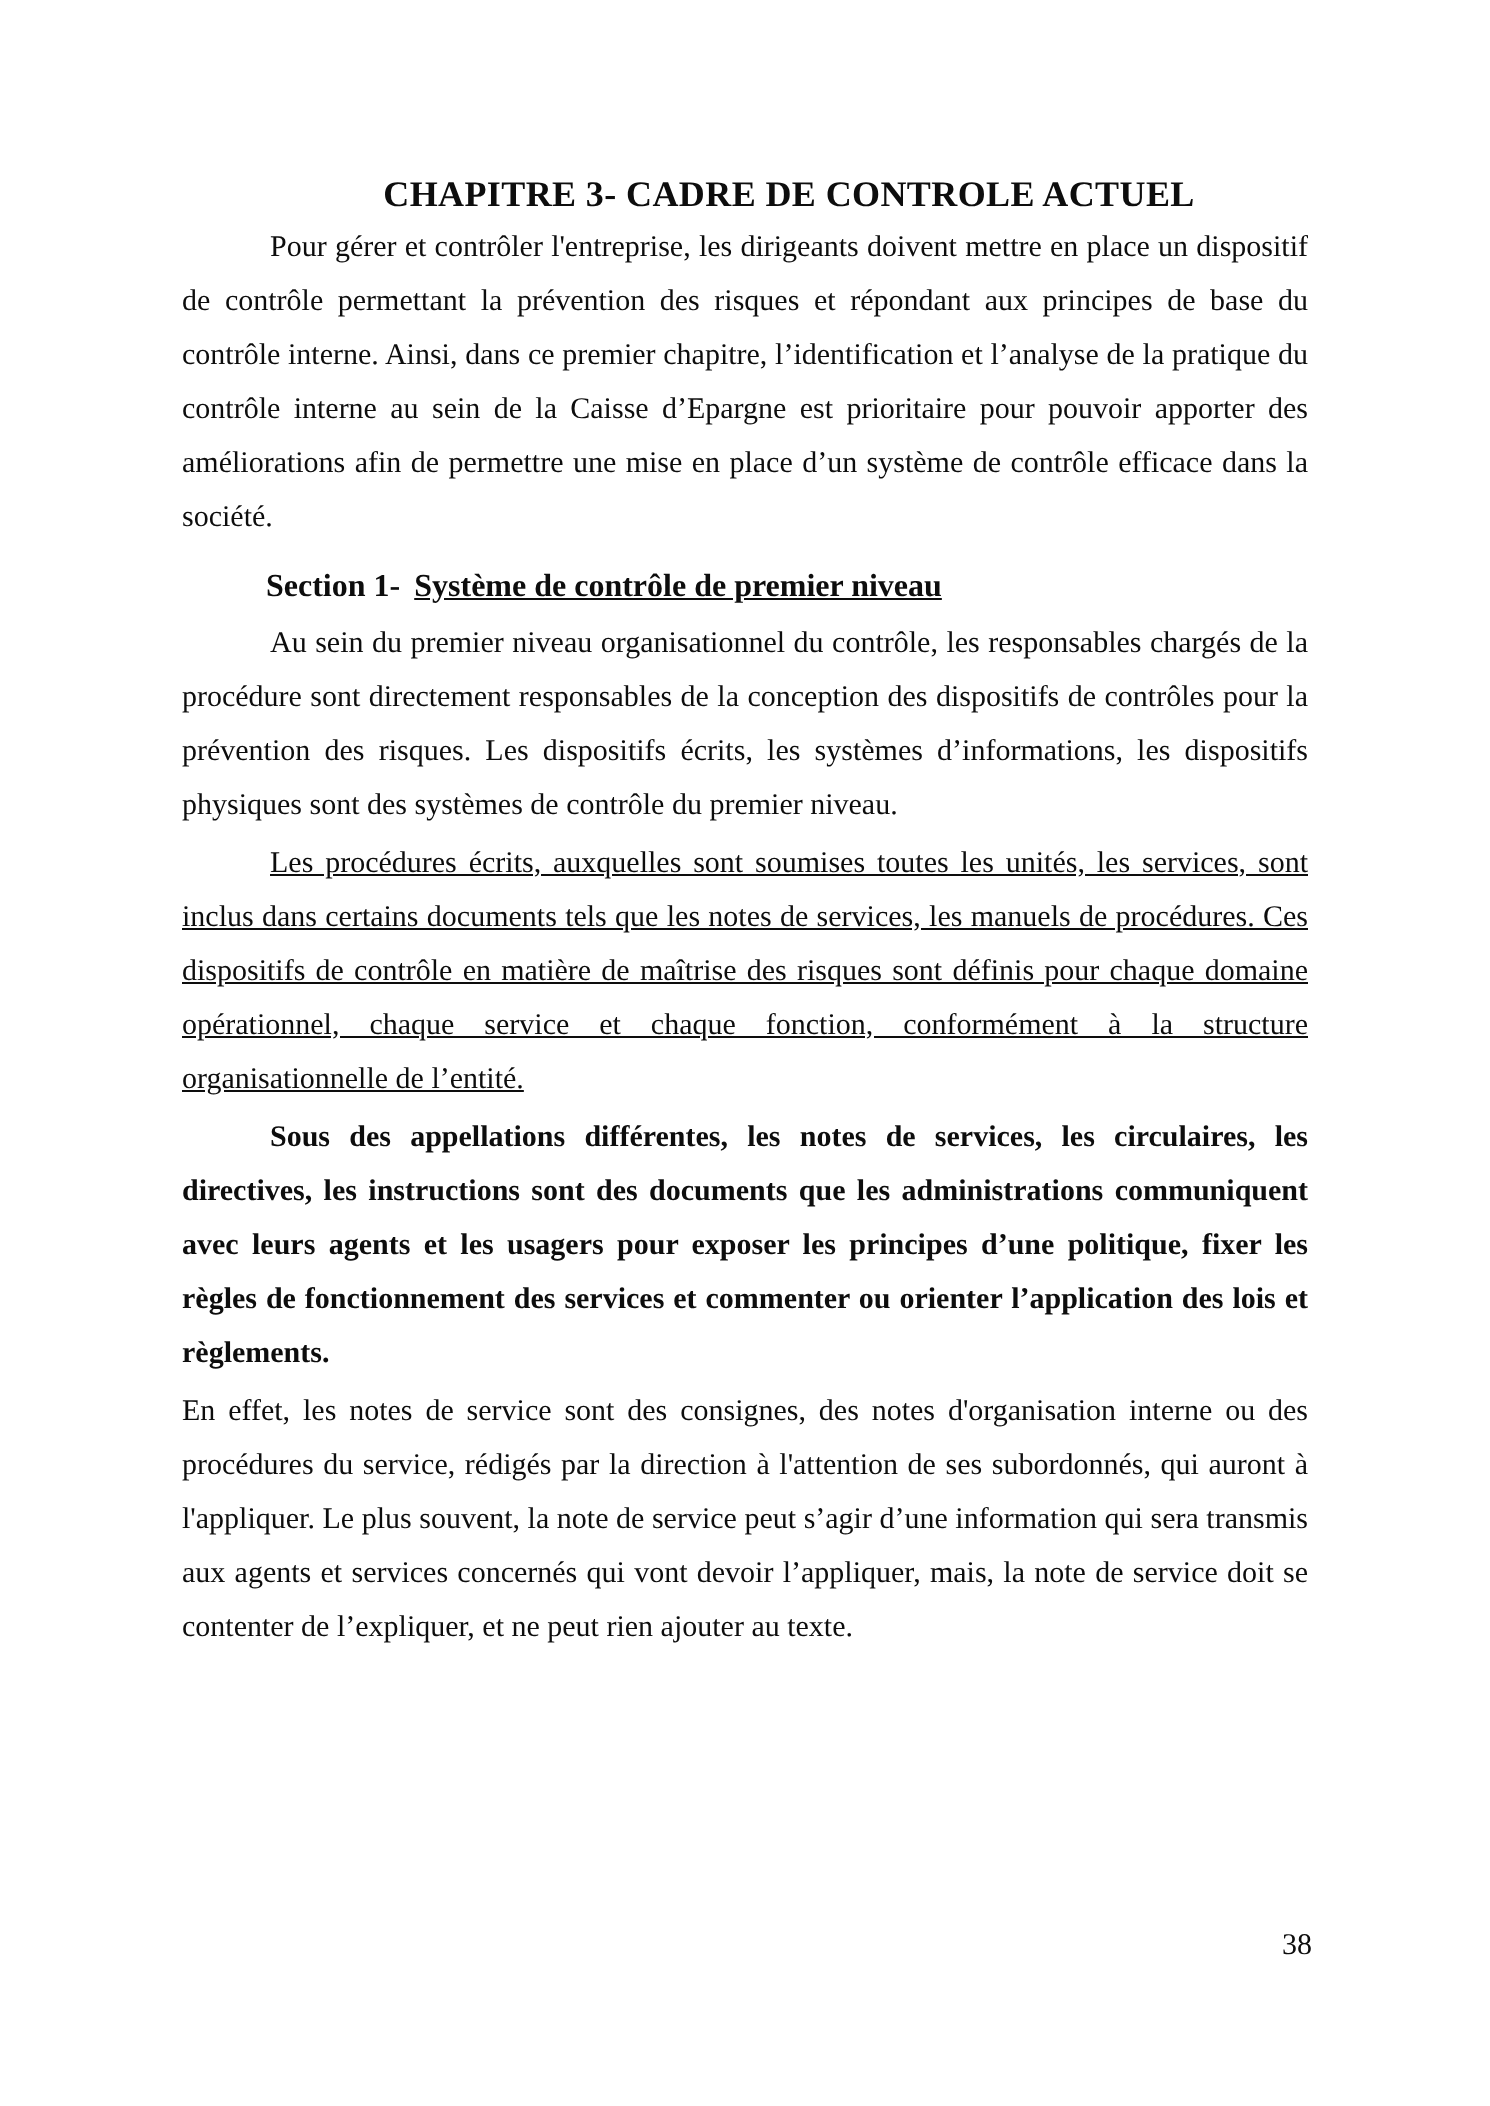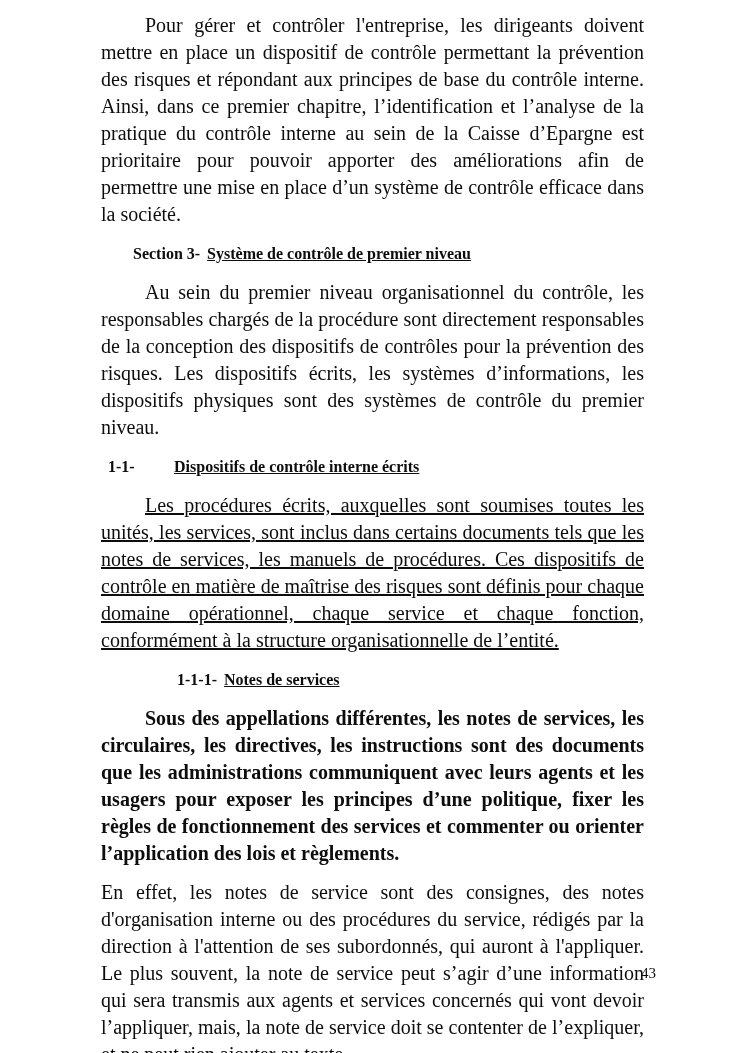--- a/index.html
+++ b/index.html
@@ -25,22 +25,22 @@
   .chapter-title {
     margin: 87px 0 0 0;
     font-size: 18px;
     font-weight: bold;
     line-height: 1.2;
     text-align: center;
     text-indent: 44px;
     letter-spacing: 0.2px;
   }
   p.body {
-    margin: 12px;
-    font-size: 20px;
+    margin: 2px;
+    font-size: 15px;
     line-height: 27px;
     text-align: justify;
     text-align-last: left;
   }
   p.body.first-indent {
     text-indent: 44px;
   }
   .p-intro   { margin-top: 13px; }
   .p-sec1    { margin-top: 10px; }
   .p-sub11   { margin-top: 8px; text-decoration: underline; }
@@ -80,39 +80,34 @@
     font-size: 15px;
     line-height: 15px;
   }
 </style>
 </head>
 <body>
 
 <div class="page">
   <div class="content">
 
+    <h1 class="chapter-title">CHAPITRE 3- CADRE DE CONTROLE ACTUEL</h1>
 
     <p class="body first-indent p-intro">Pour gérer et contrôler l'entreprise, les dirigeants doivent mettre en place un dispositif de contrôle permettant la prévention des risques et répondant aux principes de base du contrôle interne. Ainsi, dans ce premier chapitre, l’identification et l’analyse de la  pratique du contrôle interne au sein de la Caisse d’Epargne est prioritaire pour pouvoir apporter des améliorations afin de permettre une mise en place d’un système de contrôle efficace dans la société.</p>
 
     <h2 class="heading h-section1">
-      <span class="prefix">Section 3-</span><span class="underlined">Système de contrôle de premier niveau</span>
+      <span class="prefix">Section 1-</span><span class="underlined">Système de contrôle de premier niveau</span>
     </h2>
 
     <p class="body first-indent p-sec1">Au sein du premier niveau organisationnel du contrôle, les responsables chargés de la procédure sont directement responsables de la conception des dispositifs de contrôles pour la prévention des risques. Les dispositifs écrits, les systèmes d’informations, les dispositifs physiques sont des systèmes de contrôle du premier niveau.</p>
 
-    <h3 class="heading h-sub11">
-      <span class="prefix">1-1-</span><span class="underlined">Dispositifs de contrôle interne écrits</span>
-    </h3>
 
     <p class="body first-indent p-sub11">Les procédures écrits, auxquelles sont soumises toutes les unités, les services, sont inclus dans certains documents tels que les notes de services, les manuels de procédures. Ces dispositifs de contrôle en matière de maîtrise des risques sont définis pour chaque domaine opérationnel, chaque service et chaque fonction, conformément à la structure organisationnelle de l’entité.</p>
 
-    <h4 class="heading h-sub111">
-      <span class="prefix">1-1-1-</span><span class="underlined">Notes de services</span>
-    </h4>
 
     <p class="body first-indent p-sub111a">Sous des appellations différentes, les notes de services, les circulaires, les directives, les instructions sont des documents que les administrations communiquent avec leurs agents et les usagers pour exposer les principes d’une politique, fixer les règles de fonctionnement des services et commenter ou orienter l’application des lois et règlements.</p>
 
     <p class="body p-sub111b">En effet, les notes de service sont des consignes, des notes d'organisation interne ou des procédures du service, rédigés par la direction à l'attention de ses subordonnés, qui auront à l'appliquer. Le plus souvent, la note de service peut s’agir d’une information qui sera transmis aux agents et services concernés qui vont devoir l’appliquer, mais, la note de service doit se contenter de l’expliquer, et ne peut rien ajouter au texte.</p>
 
   </div>
 
-  <div class="page-number">43</div>
+  <div class="page-number">38</div>
 </div>
 
 </body></html>

